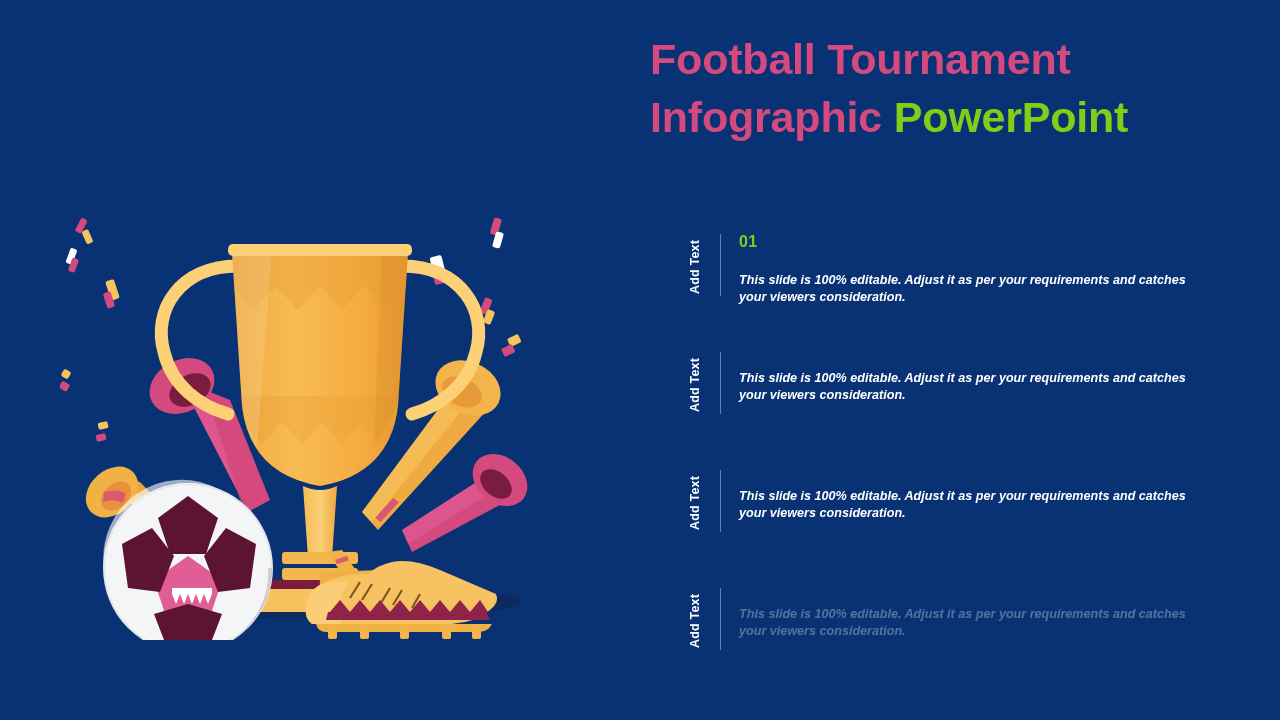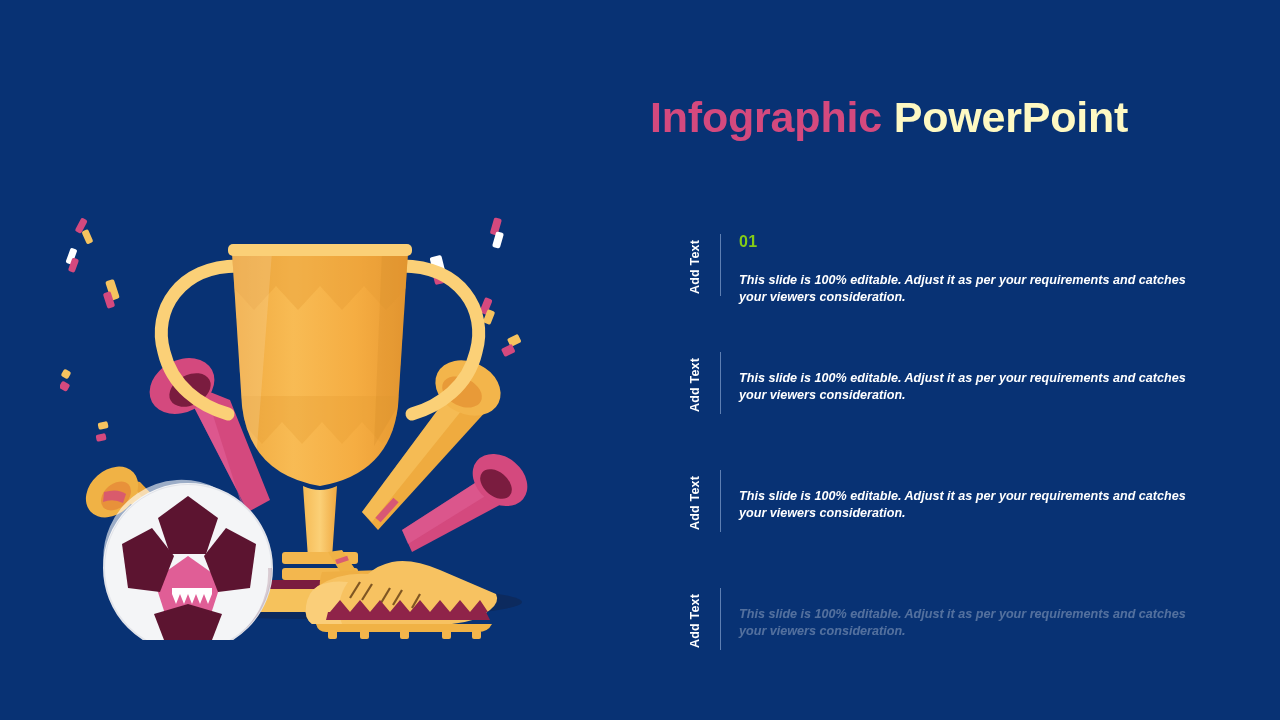--- a/index.html
+++ b/index.html
@@ -34,21 +34,21 @@
     width: 560px;
   }
   .title {
     margin: 0;
     font-size: 43px;
     line-height: 58px;
     font-weight: bold;
     letter-spacing: -0.2px;
   }
   .t-pink { color: #d4497e; }
-  .t-gold { color: #fef9c3; }
+  .t-gold { color: #84cc16; }
 
   
   .list {
     position: absolute;
     left: 680px;
     top: 232px;
     width: 520px;
   }
   .list-item {
     position: relative;
@@ -246,21 +246,21 @@
         <path d="M104,440 l48,0 l10,-26 l-34,-10 l-34,10 z" fill="#5c1430"></path>
 
         <path d="M44,368 a84,84 0 0,1 84,-84 a84,84 0 0,1 30,5 a78,78 0 0,0 -114,79 z" fill="#ffffff" opacity="0.6"></path>
         <path d="M212,368 a84,84 0 0,1 -84,84 a84,84 0 0,1 -40,-10 a80,80 0 0,0 120,-74 z" fill="#5c1430" opacity="0.18"></path>
       </g>
     </svg>
   </div>
 
   <div class="title-block">
     <h1 class="title">
-      <br>
+      <span class="t-pink">Football Tournament</span><br>
       <span class="t-pink">Infographic</span>
       <span class="t-gold">PowerPoint</span><br>
     </h1>
   </div>
 
   <div class="list">
 
     <div class="list-item">
       <div class="addtext-wrap">
         <span class="addtext">Add Text</span>

